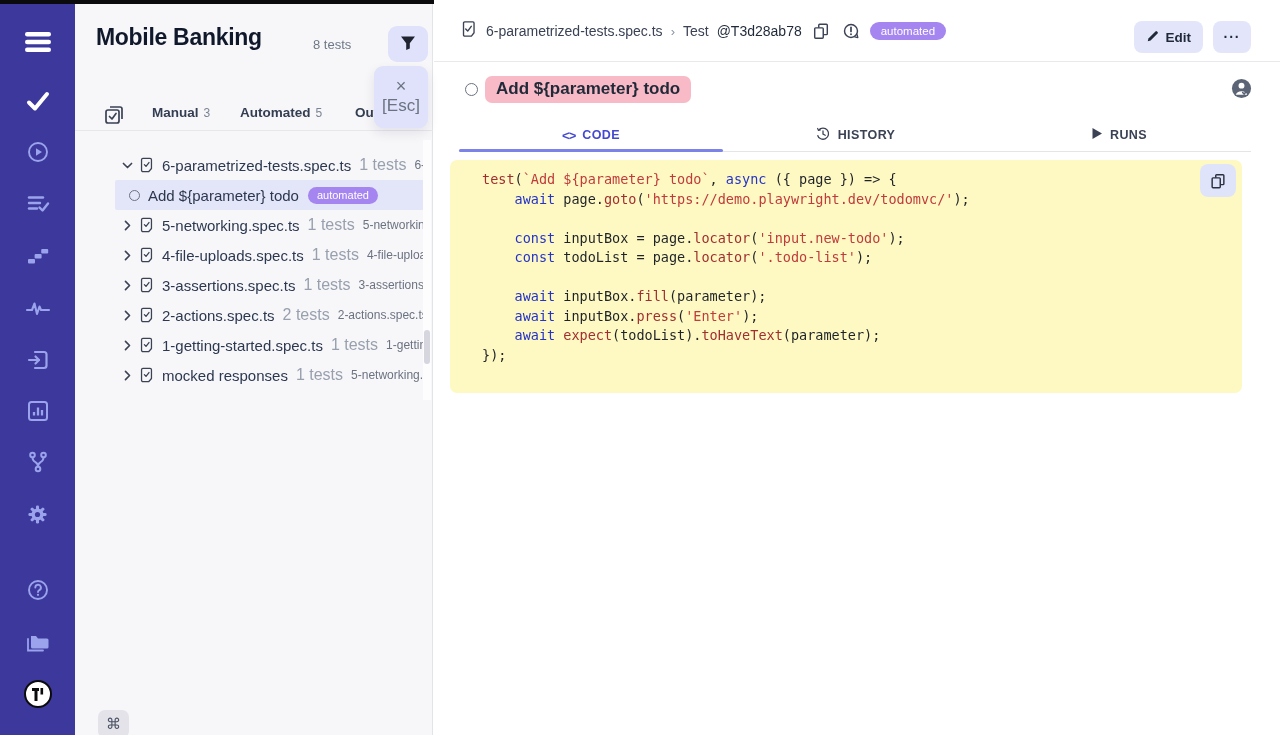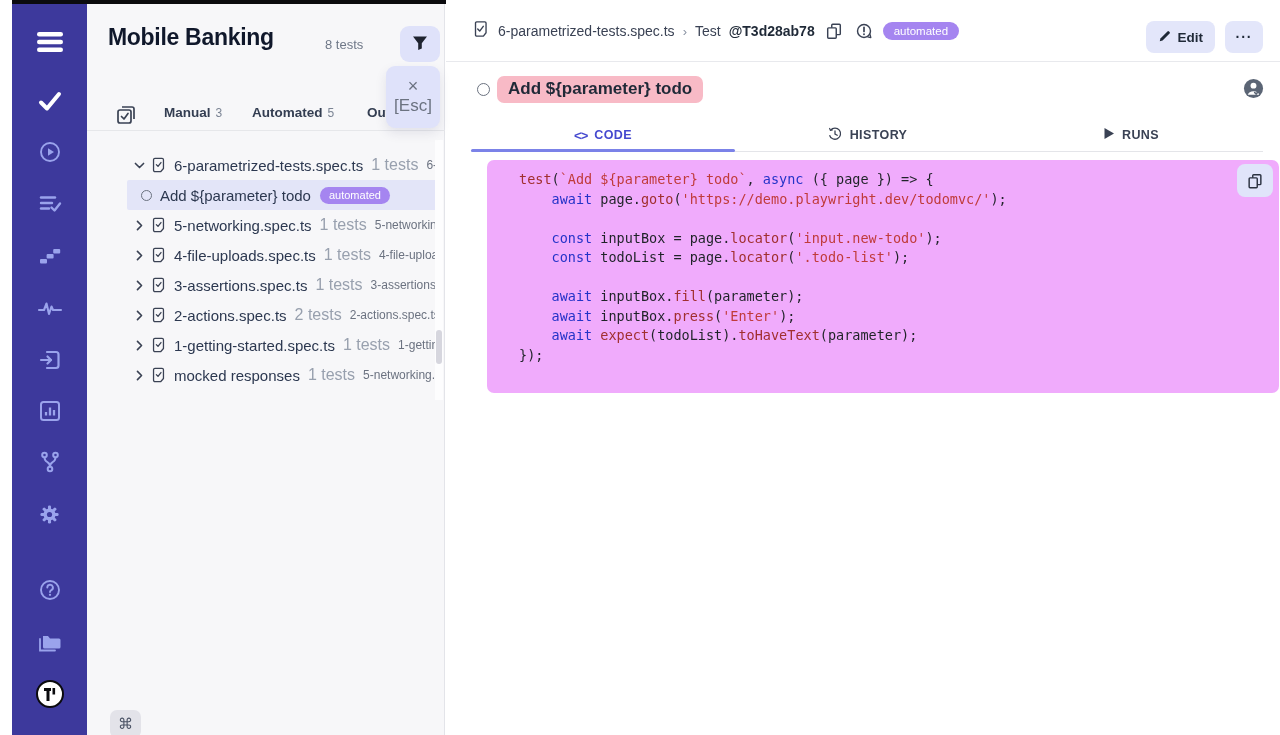--- a/index.html
+++ b/index.html
@@ -1,18 +1,18 @@
 <!DOCTYPE html>
 <html><head>
 <meta charset="utf-8">
 <style>
   * { margin:0; padding:0; box-sizing:border-box; }
   html,body { width:1280px; height:735px; overflow:hidden; background:#fff;
     font-family:"Liberation Sans", sans-serif; }
-  .stage { position:relative; width:1060px; height:735px;margin-left:12px; }
+  .stage { position:relative; width:1060px; height:735px; }
 
   
   .topbar { position:absolute; left:0; top:0; width:434px; height:4px; background:#0b0b0e; z-index:9; }
 
   
   .nav { position:absolute; left:0; top:0; width:75px; height:735px; background:#3d399c; z-index:8; }
   .nav-item { position:absolute; left:0; width:75px; height:40px; display:flex; align-items:center; justify-content:center; cursor:pointer; }
   .nav svg { display:block; }
 
   
@@ -46,38 +46,38 @@
   .sb-thumb { position:absolute; right:1px; top:190px; width:6px; height:34px; background:#d6d6de; border-radius:3px; cursor:pointer; }
   .cmd-badge { position:absolute; left:23px; top:710px; width:31px; height:28px; background:#e3e3e9; border-radius:7px; display:flex; align-items:center; justify-content:center; font-size:15px; color:#4a5264; cursor:pointer; }
 
   
   .main { position:absolute; left:434px; top:0; width:846px; height:735px; background:#fff; }
   .m-header { position:absolute; left:0; top:0; width:846px; height:62px; border-bottom:1px solid #e8e9ed; }
   .crumbs { position:absolute; left:25px; top:0; height:62px; display:flex; align-items:center; gap:8px; }
   .crumb-file { font-size:14px; color:#3a4254; }
   .crumb-sep { font-size:13px; color:#8a93a3; }
   .crumb-entity { font-size:14px; color:#3a4254; }
-  .crumb-id { font-size:14px; font-weight:bold; color:#1f2937; }
+  .crumb-id { font-size:14px; font-weight:normal; color:#1f2937; }
   .icon-btn { background:none; border:none; display:flex; align-items:center; cursor:pointer; padding:0 2px; }
   .auto-badge { background:#a585f0; color:#fff; font-size:11.5px; padding:3px 11px; border-radius:10px; }
   .edit-btn { position:absolute; right:77px; top:21px; height:32px; padding:0 12px; background:#e3e6fa; border:none; border-radius:8px; display:flex; align-items:center; gap:6px; font-size:13.5px; font-weight:bold; color:#1f2937; cursor:pointer; font-family:"Liberation Sans", sans-serif; }
   .more-btn { position:absolute; right:29px; top:21px; width:38px; height:32px; background:#e3e6fa; border:none; border-radius:8px; font-size:14px; font-weight:bold; color:#1f2937; letter-spacing:1px; cursor:pointer; }
 
   .title-row { position:absolute; left:0; top:74px; width:846px; height:30px; display:flex; align-items:center; }
   .title-circ { width:13px; height:13px; border:1.6px solid #6b7280; border-radius:50%; margin-left:31px; flex:none; }
   .test-title { margin-left:7px; background:#f8bac6; border-radius:7px; padding:3px 11px 4px; font-size:17px; font-weight:bold; color:#1f2937; }
   .avatar { position:absolute; right:28px; top:4px; }
 
   .m-tabs { position:absolute; left:25px; top:119px; width:792px; height:33px; display:flex; border-bottom:1px solid #e4e5e9; }
   .m-tab { flex:1; position:relative; display:flex; align-items:center; justify-content:center; gap:7px; font-size:12.5px; font-weight:bold; letter-spacing:0.4px; color:#3a4254; cursor:pointer; }
   .m-tab.active { color:#4549cf; }
   .m-tab.active .underline { position:absolute; left:0; bottom:-1px; width:100%; height:3px; background:#7b82e8; border-radius:2px; }
   .code-glyph { font-size:13px; font-weight:bold; letter-spacing:-1px; }
 
-  .code-block { position:absolute; left:41px; top:160px; width:792px; height:233px; background:#f0abfc; border-radius:7px; }
+  .code-block { position:absolute; left:16px; top:160px; width:792px; height:233px; background:#fef9c3; border-radius:7px; }
   .code-copy { position:absolute; right:42px; top:4px; width:36px; height:33px; background:#e0e4fa; border:none; border-radius:8px; display:flex; align-items:center; justify-content:center; cursor:pointer; }
   .code-copy { right:6px; }
   .code-pre { padding:10px 46px 0 32px; font-family:"DejaVu Sans Mono", monospace; font-size:13.5px; line-height:19.5px; white-space:pre; }
   .tok-kw { color:#2433c8; } .tok-fn { color:#a12f2f; } .tok-str { color:#c03b3b; } .tok-pl { color:#1f2328; }
 </style>
 </head>
 <body>
 
 <div class="stage">
   <div class="topbar"></div>

